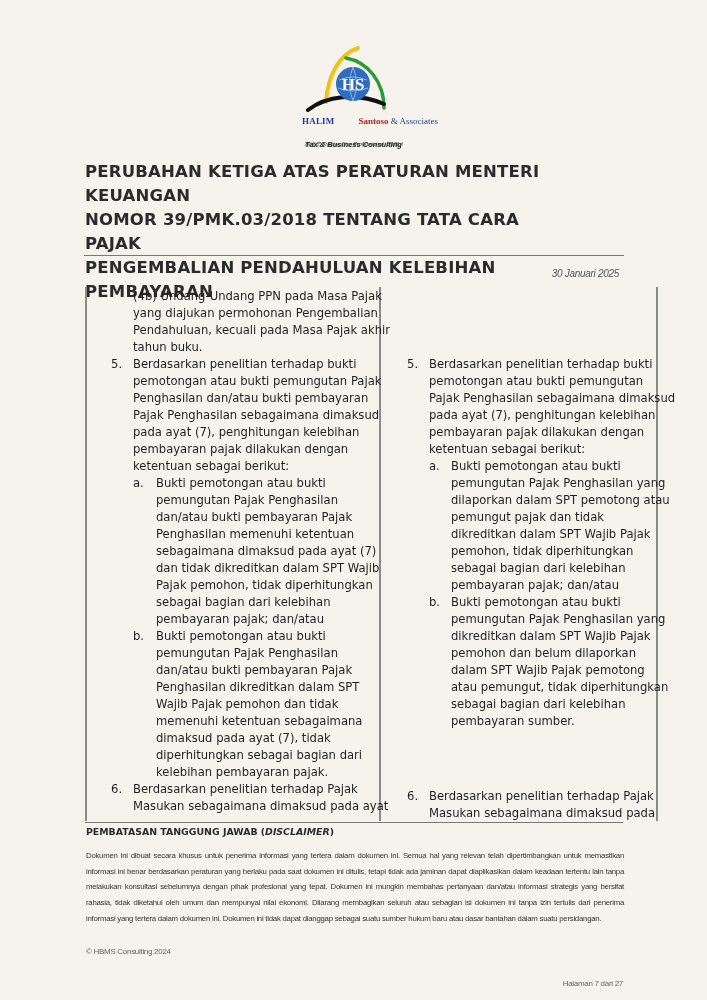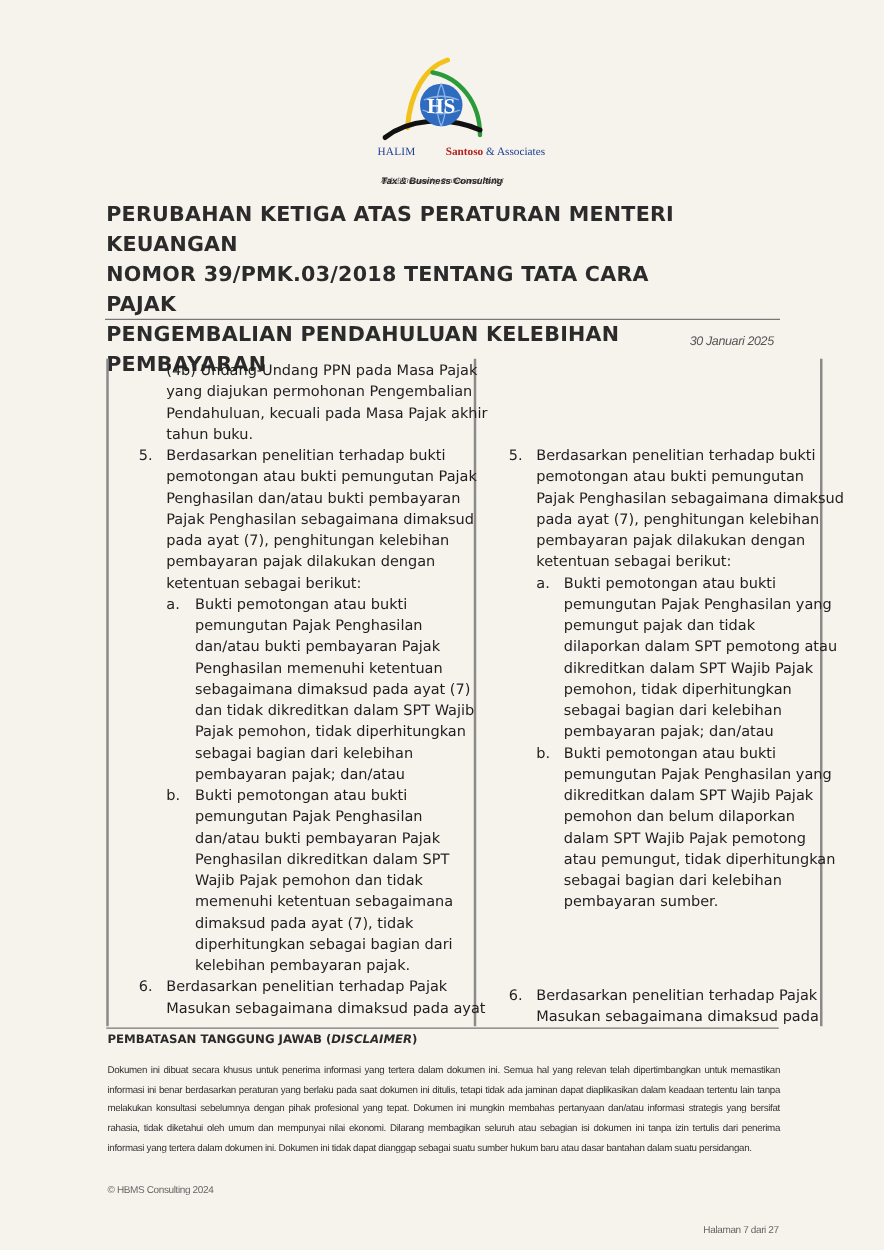--- a/index.html
+++ b/index.html
@@ -11,21 +11,21 @@
     color: #1f1f1f;
   }
   .logo {
     position: absolute; left: 286px; top: 44px; width: 135px; height: 108px;
   }
   .logo svg { position: absolute; left: 20px; top: 0; }
   .logo-name {
     position: absolute; left: 0; top: 72px; width: 135px; text-align: center;
     font-family: "Liberation Serif", serif; font-size: 9px; white-space: nowrap;
   }
-  .logo-name .b1 { color: #1c3f94; font-weight: normal; letter-spacing: 0.2px; padding-left: 16px; }
+  .logo-name .b1 { color: #1c3f94; font-weight: bold; letter-spacing: 0.2px; padding-left: 16px; }
   .logo-name .b2 { color: #b22222; font-weight: bold; margin-left: 24px; }
   .logo-name .b3 { color: #1c3f94; }
   .logo-sub {
     position: absolute; left: 0; top: 96px; width: 135px; text-align: center;
     font-family: "Liberation Sans", sans-serif; font-size: 7.5px; font-style: italic; font-weight: bold; color: #222;
   }
   .logo-tag {
     position: absolute; left: 0; top: 97px; width: 135px; text-align: center;
     font-family: "Liberation Sans", sans-serif; font-size: 5.5px; font-style: italic; color: #444; white-space: nowrap;
   }
@@ -159,22 +159,22 @@
     <span class="line">Berdasarkan penelitian terhadap bukti</span>
     <span class="line">pemotongan atau bukti pemungutan</span>
     <span class="line">Pajak Penghasilan sebagaimana dimaksud</span>
     <span class="line">pada ayat (7), penghitungan kelebihan</span>
     <span class="line">pembayaran pajak dilakukan dengan</span>
     <span class="line">ketentuan sebagai berikut:</span>
     <div class="para" style="padding-left:22px;">
       <span class="num" style="left:0;">a.</span>
       <span class="line">Bukti pemotongan atau bukti</span>
       <span class="line">pemungutan Pajak Penghasilan yang</span>
+      <span class="line">dilaporkan dalam SPT pemotong atau</span>
       <span class="line">pemungut pajak dan tidak</span>
-      <span class="line">dilaporkan dalam SPT pemotong atau</span>
       <span class="line">dikreditkan dalam SPT Wajib Pajak</span>
       <span class="line">pemohon, tidak diperhitungkan</span>
       <span class="line">sebagai bagian dari kelebihan</span>
       <span class="line">pembayaran pajak; dan/atau</span>
     </div>
     <div class="para" style="padding-left:22px;">
       <span class="num" style="left:0;">b.</span>
       <span class="line">Bukti pemotongan atau bukti</span>
       <span class="line">pemungutan Pajak Penghasilan yang</span>
       <span class="line">dikreditkan dalam SPT Wajib Pajak</span>

